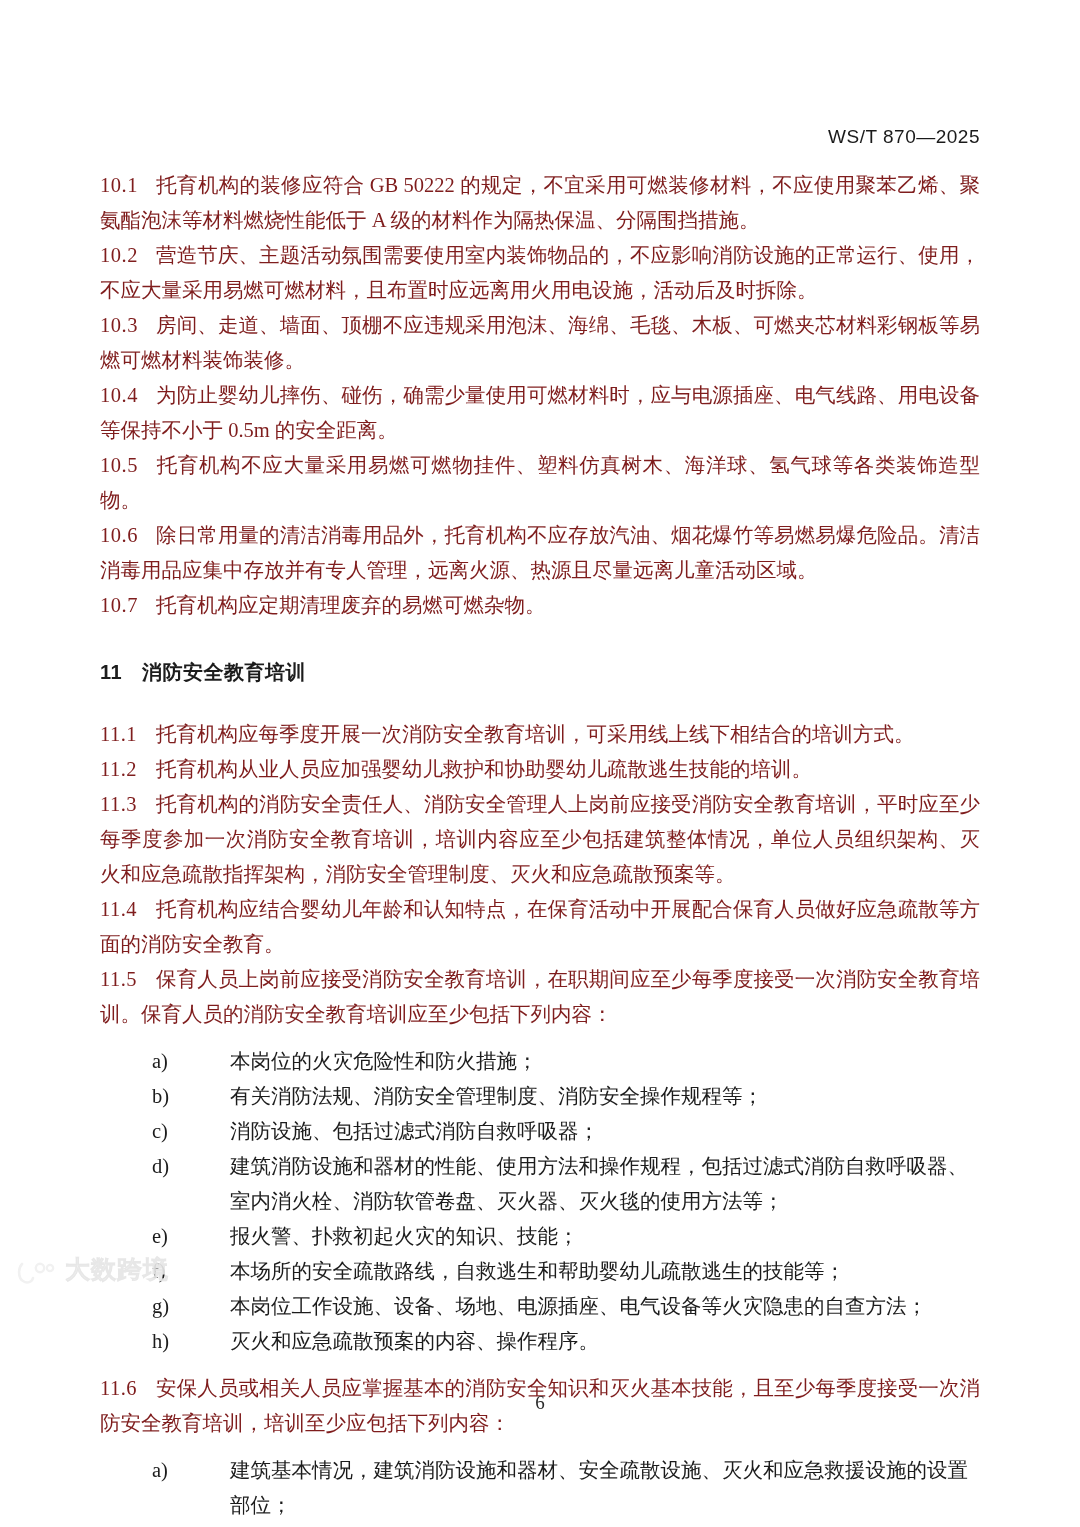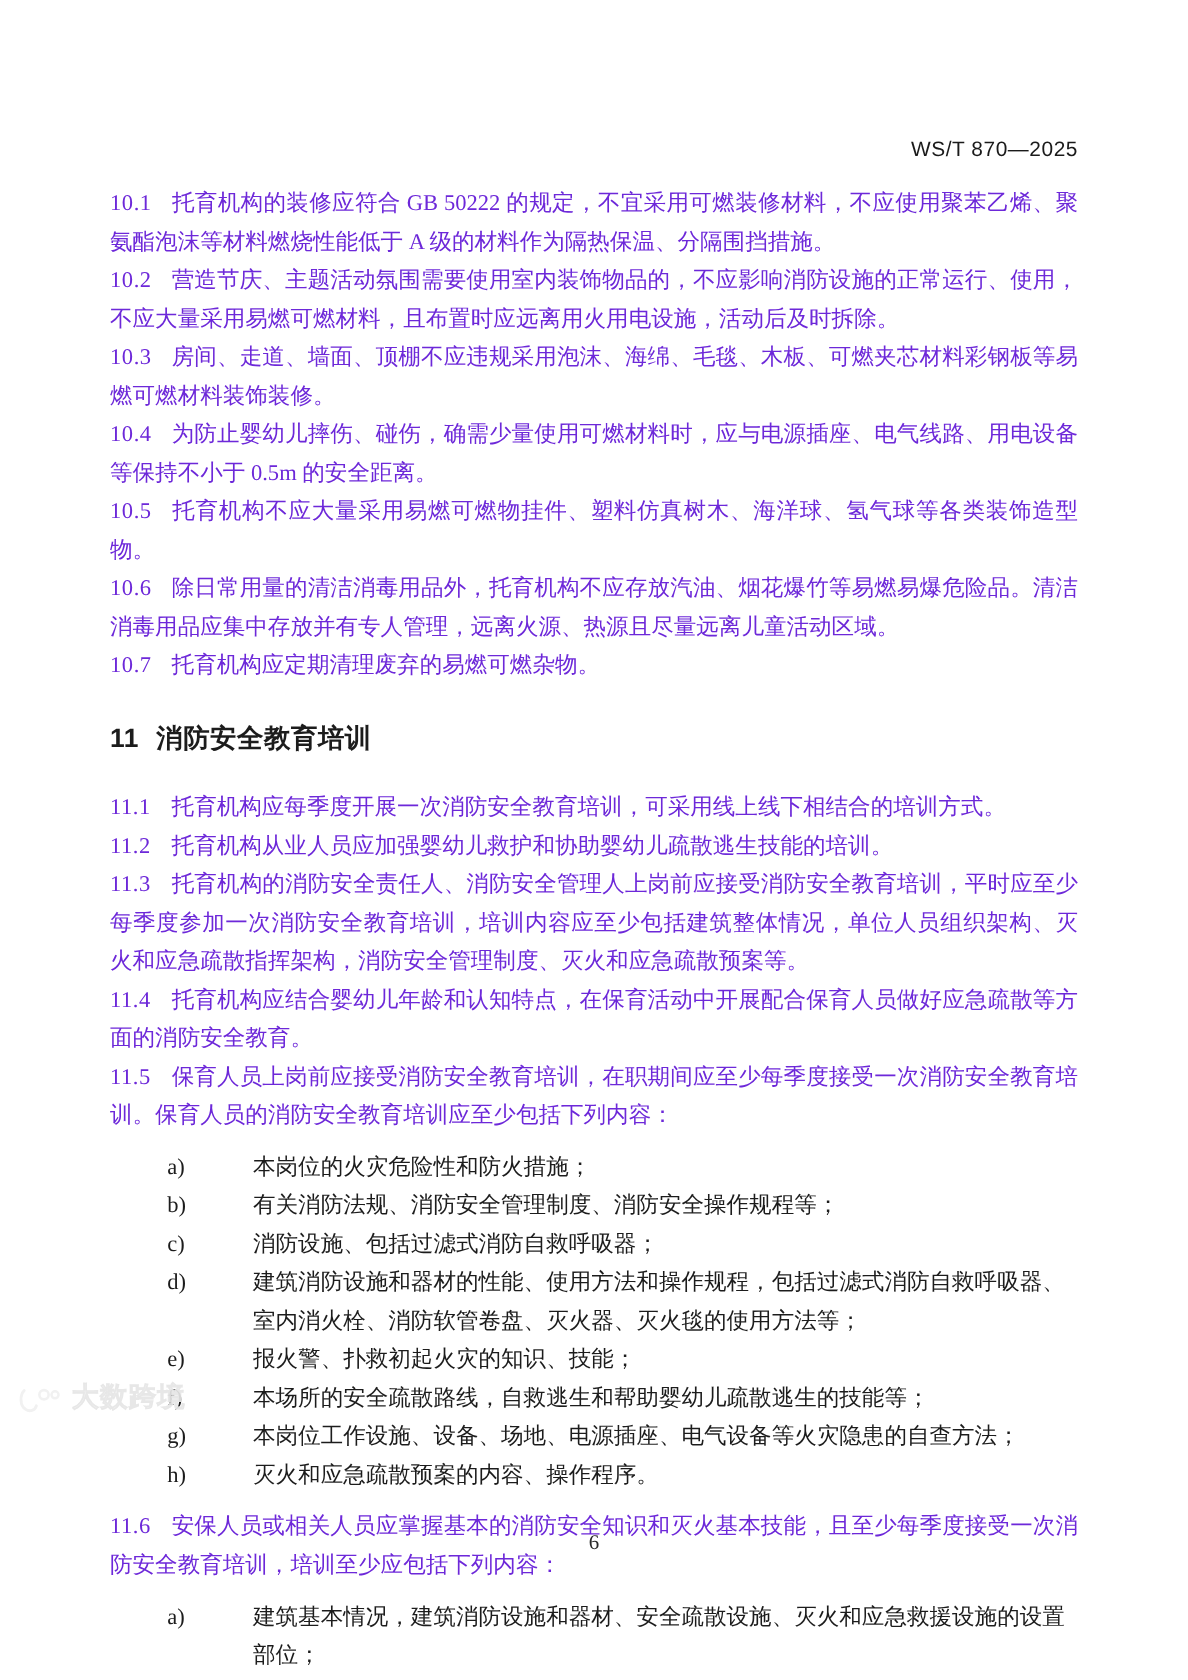--- a/index.html
+++ b/index.html
@@ -36,36 +36,36 @@
     top: 168px;
     left: 100px;
     width: 880px;
   }
   .clause {
     font-size: 20.5px;
     line-height: 35px;
     text-align: justify;
     text-justify: inter-ideograph;
     margin: 0 0 0 0;
-    color: #6d28d9;
+    color: #7f1d1d;
   }
   .clause .num {
     display: inline-block;
     min-width: 56px;
     letter-spacing: 0.5px;
   }
   .clause .num::after {
     content: "";
     display: inline-block;
     width: 14px;
   }
   .section-head {
     font-family: "Liberation Sans", "DejaVu Sans", sans-serif;
     font-weight: bold;
-    font-size: 24px;
+    font-size: 20px;
     line-height: 30px;
     margin: 34px 0 30px 0;
     letter-spacing: 0.5px;
   }
   .section-head .sh-num {
     display: inline-block;
     min-width: 42px;
   }
   .list {
     margin: 12px;

